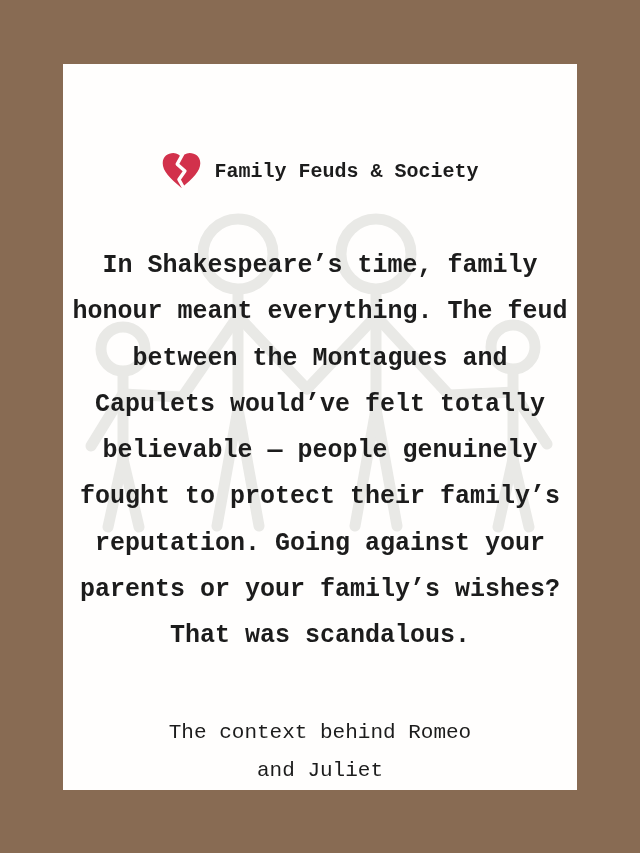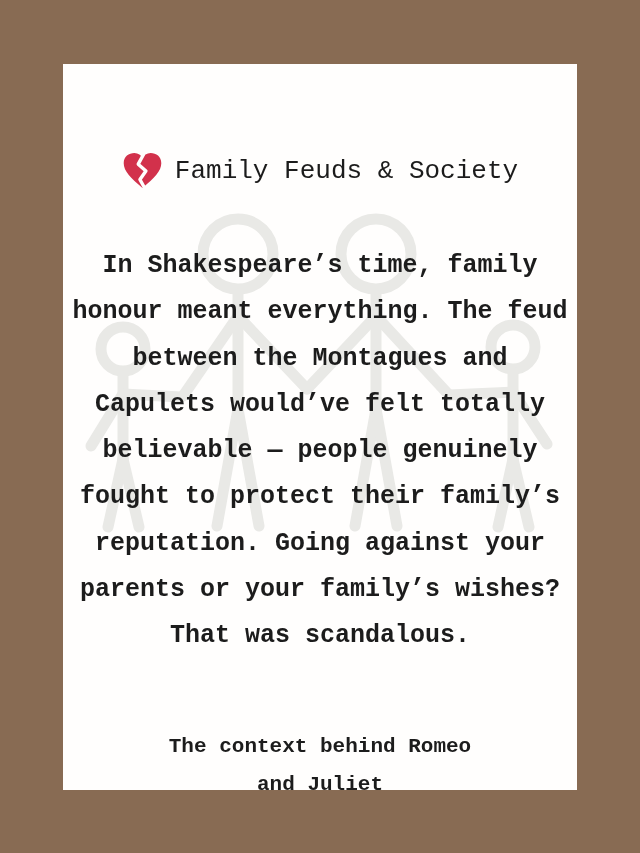--- a/index.html
+++ b/index.html
@@ -40,47 +40,47 @@
     align-items: center;
     justify-content: center;
     gap: 12px;
   }
   .heart {
     width: 41px;
     height: 38px;
     flex: 0 0 auto;
   }
   .title-text {
-    font-size: 26px;
-    font-weight: 400;
+    font-size: 20px;
+    font-weight: 700;
     color: var(--text, #1c1c1c);
     letter-spacing: 0px;
     white-space: nowrap;
   }
   .body-text {
     position: absolute;
     top: 179px;
     left: 0;
     width: 100%;
     text-align: center;
     font-size: 25px;
     font-weight: 700;
     line-height: 46.3px;
     color: var(--text, #1c1c1c);
     white-space: pre-line;
     font-family: Liberation Mono, monospace;
   }
   .footer-text {
     position: absolute;
-    top: 664px;
+    top: 650px;
     left: 0;
     width: 100%;
     text-align: center;
     font-size: 21px;
-    font-weight: 700;
+    font-weight: 400;
     line-height: 38px;
     color: var(--text, #1c1c1c);
     white-space: pre-line;
   }
 </style>
 </head>
 <body>
 
 <div class="card">
 

